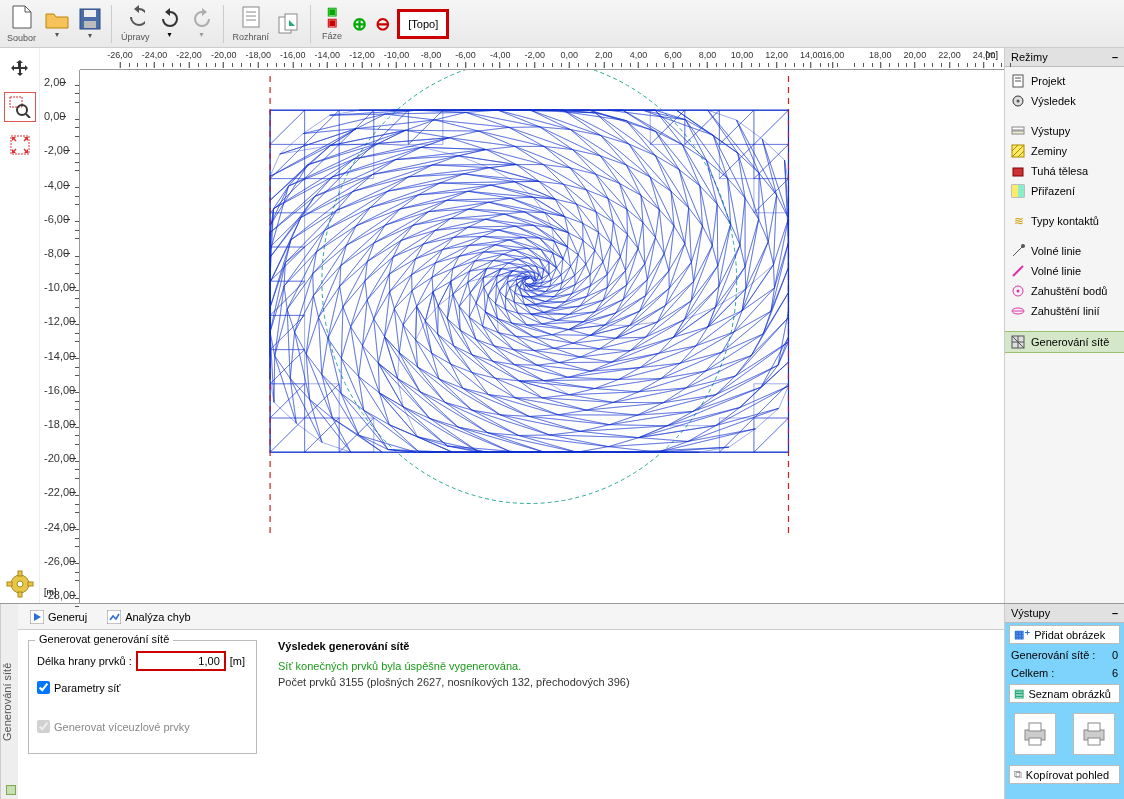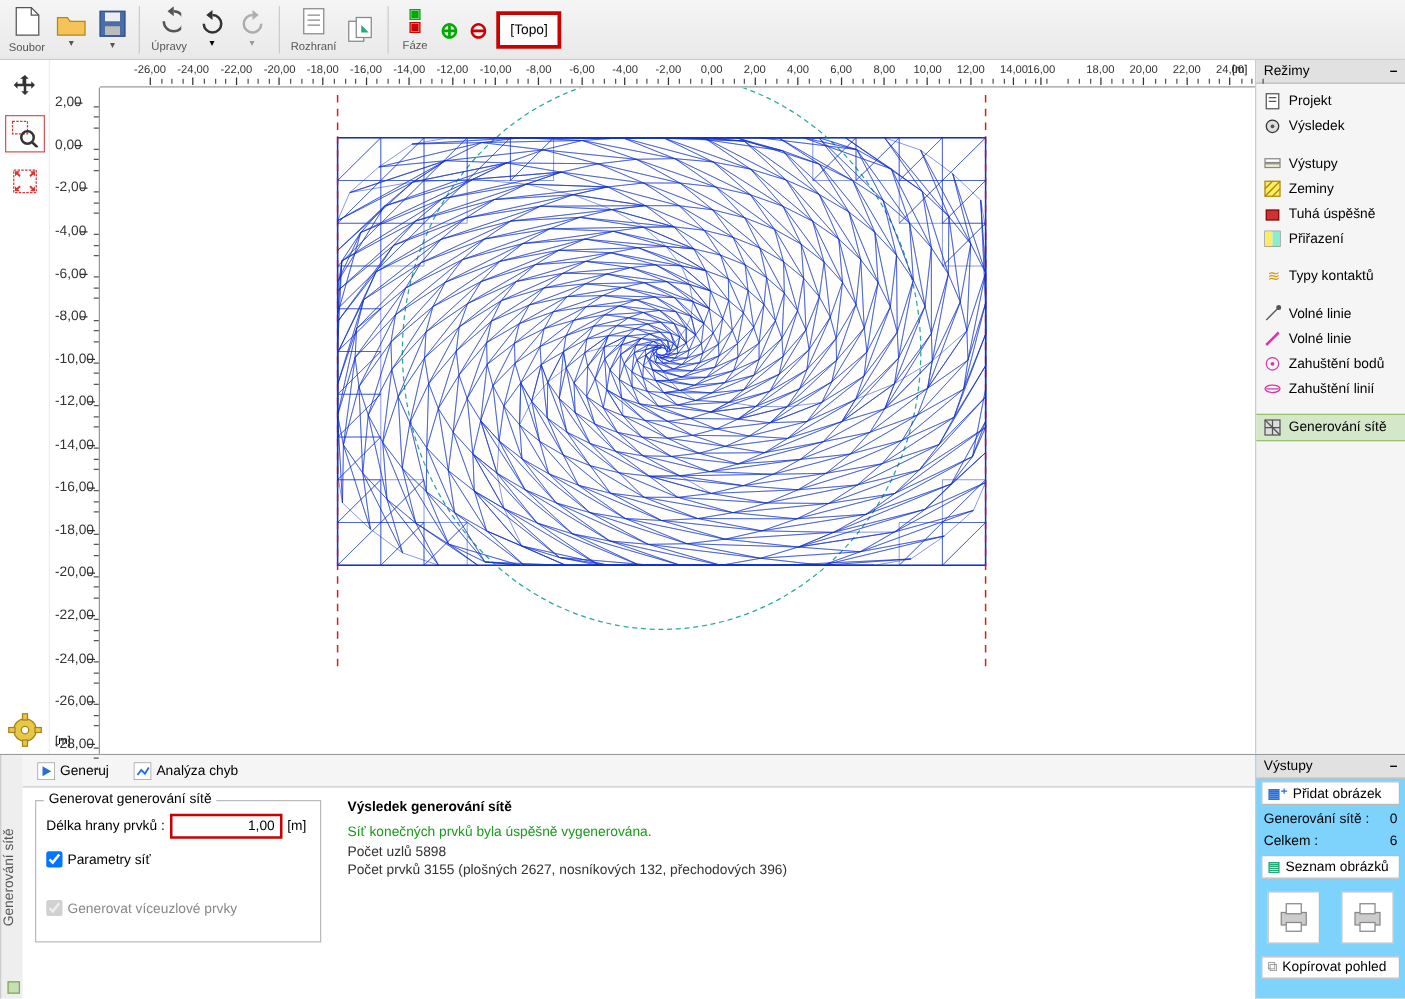--- a/index.html
+++ b/index.html
@@ -1496,21 +1496,21 @@
             </svg>
           </span>
           <span>Zeminy</span>
         </div>
         <div class="item">
           <span class="ico">
             <svg width="14" height="14">
               <rect x="2" y="4" width="10" height="8" fill="#c33" stroke="#800"></rect>
             </svg>
           </span>
-          <span>Tuhá úspěšně</span>
+          <span>Tuhá tělesa</span>
         </div>
         <div class="item">
           <span class="ico">
             <svg width="14" height="14">
               <rect x="1" y="1" width="12" height="12" fill="#fff" stroke="#888"></rect>
               <rect x="1" y="1" width="6" height="12" fill="#ffeb66"></rect>
               <rect x="7" y="1" width="6" height="12" fill="#8ec"></rect>
             </svg>
           </span>
           <span>Přiřazení</span>
@@ -1612,23 +1612,20 @@
           <div style="height:14px"></div>
           <label class="chk disabled">
             <input type="checkbox" checked="" disabled="" style="">
             <span>Generovat víceuzlové prvky</span>
           </label>
         </div>
       </div>
       <div class="bright">
         <h4>Výsledek generování sítě</h4>
         <div class="okmsg">Síť konečných prvků byla úspěšně vygenerována.</div>
-        <div class="stat">
-          <span>Počet uzlů</span> <span>5898</span>
-        </div>
         <div class="stat">Počet prvků 3155 (plošných 2627, nosníkových 132, přechodových 396)</div>
       </div>
     </div>
   </div>
 
   <div class="outputs">
     <div class="panel-hdr">
       <span>Výstupy</span>
       <span class="min">–</span>
     </div>

